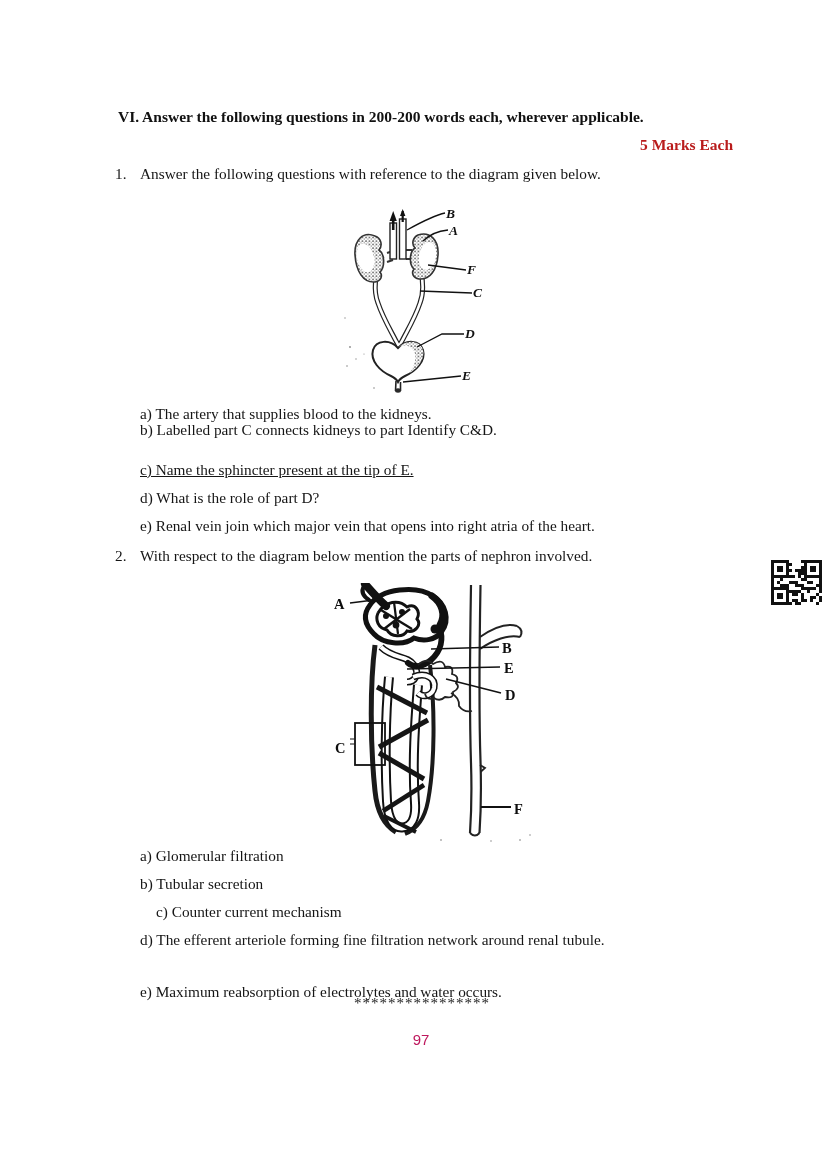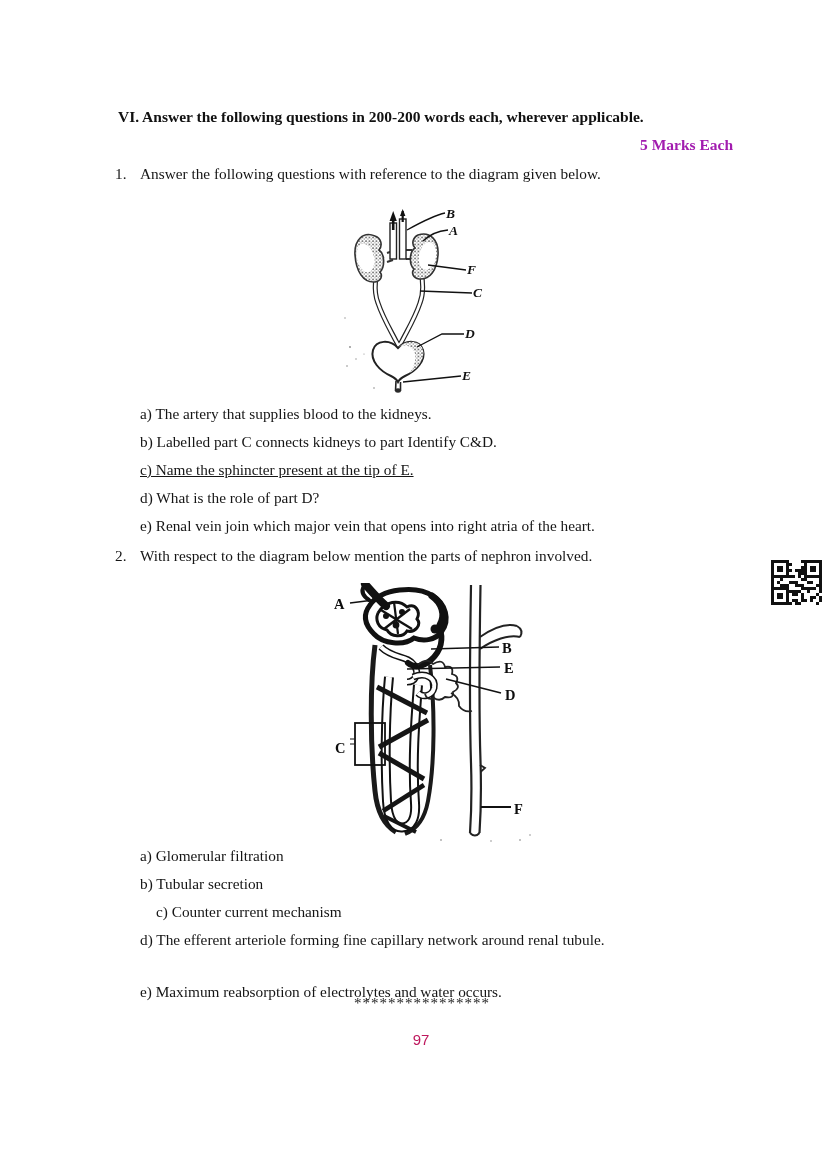--- a/index.html
+++ b/index.html
@@ -2,21 +2,21 @@
 <html><head>
 <meta charset="utf-8">
 <style>
   html,body{margin:0;padding:0;}
   body{
     width:826px;height:1169px;background:#ffffff;position:relative;
     font-family:"Liberation Serif", serif;color:#151515;overflow:hidden;
   }
   .abs{position:absolute;}
   .heading{left:118px;top:108px;font-size:15.5px;font-weight:bold;color:#111;white-space:nowrap;}
-  .marks{right:93px;top:136px;font-size:15.5px;font-weight:bold;color:#a21caf;white-space:nowrap;}
+  .marks{right:93px;top:136px;font-size:15.5px;font-weight:bold;color:#b91c1c;white-space:nowrap;}
   .qline{left:115px;font-size:15.3px;white-space:nowrap;display:flex;}
   .qline .qnum{width:25px;}
   .subitem{left:140px;font-size:15.3px;white-space:nowrap;position:absolute;}
   .sep{left:422px;top:995px;transform:translateX(-50%);font-size:15px;letter-spacing:1px;color:#222;white-space:nowrap;}
   .pageno{left:421px;top:1031px;transform:translateX(-50%);font-family:"Liberation Sans",sans-serif;font-size:15px;color:#be185d;}
   svg text{font-family:"Liberation Serif",serif;}
   .d1label{font-size:13.5px;font-weight:bold;font-style:italic;fill:#111;}
   .d2label{font-size:14.5px;font-weight:bold;fill:#0d0d0d;}
 </style>
 </head>
@@ -104,21 +104,21 @@
 
   <text class="d1label" x="116" y="20">B</text>
   <text class="d1label" x="119" y="37">A</text>
   <text class="d1label" x="137" y="76">F</text>
   <text class="d1label" x="143" y="99">C</text>
   <text class="d1label" x="135" y="140">D</text>
   <text class="d1label" x="132" y="182">E</text>
 </svg>
 
 <div class="subitem" style="top:405px;">a) The artery that supplies blood to the kidneys.</div>
-<div class="subitem" style="top:433px;text-align:center;">b) Labelled part C connects kidneys to part Identify C&amp;D.</div>
+<div class="subitem" style="top:421px;text-align:center;">b) Labelled part C connects kidneys to part Identify C&amp;D.</div>
 <div class="subitem" style="top:461px;text-decoration:underline;">c) Name the sphincter present at the tip of E.</div>
 <div class="subitem" style="top:489px;">d) What is the role of part D?</div>
 <div class="subitem" style="top:517px;">e) Renal vein join which major vein that opens into right atria of the heart.</div>
 
 <div class="abs qline" style="top:547px;">
   <span class="qnum">2.</span>
   <span>With respect to the diagram below mention the parts of nephron involved.</span>
 </div>
 
 <div class="abs" style="left:771px;top:560px;width:51px;height:45px;">
@@ -286,17 +286,17 @@
   <text class="d2label" x="179" y="70">B</text>
   <text class="d2label" x="181" y="90">E</text>
   <text class="d2label" x="182" y="117">D</text>
   <text class="d2label" x="12" y="170">C</text>
   <text class="d2label" x="191" y="231">F</text>
 </svg>
 
 <div class="subitem" style="top:847px;">a) Glomerular filtration</div>
 <div class="subitem" style="top:875px;">b) Tubular secretion</div>
 <div class="subitem" style="top:903px;margin-left:16px;">c) Counter current mechanism</div>
-<div class="subitem" style="top:931px;">d) The efferent arteriole forming fine capillary network around renal tubule.</div>
+<div class="subitem" style="top:931px;">d) The efferent arteriole forming fine filtration network around renal tubule.</div>
 <div class="subitem" style="top:959px;margin-top:24px;">e) Maximum reabsorption of electrolytes and water occurs.</div>
 
 <div class="abs sep">****************</div>
 <div class="abs pageno">97</div>
 
 </body></html>

